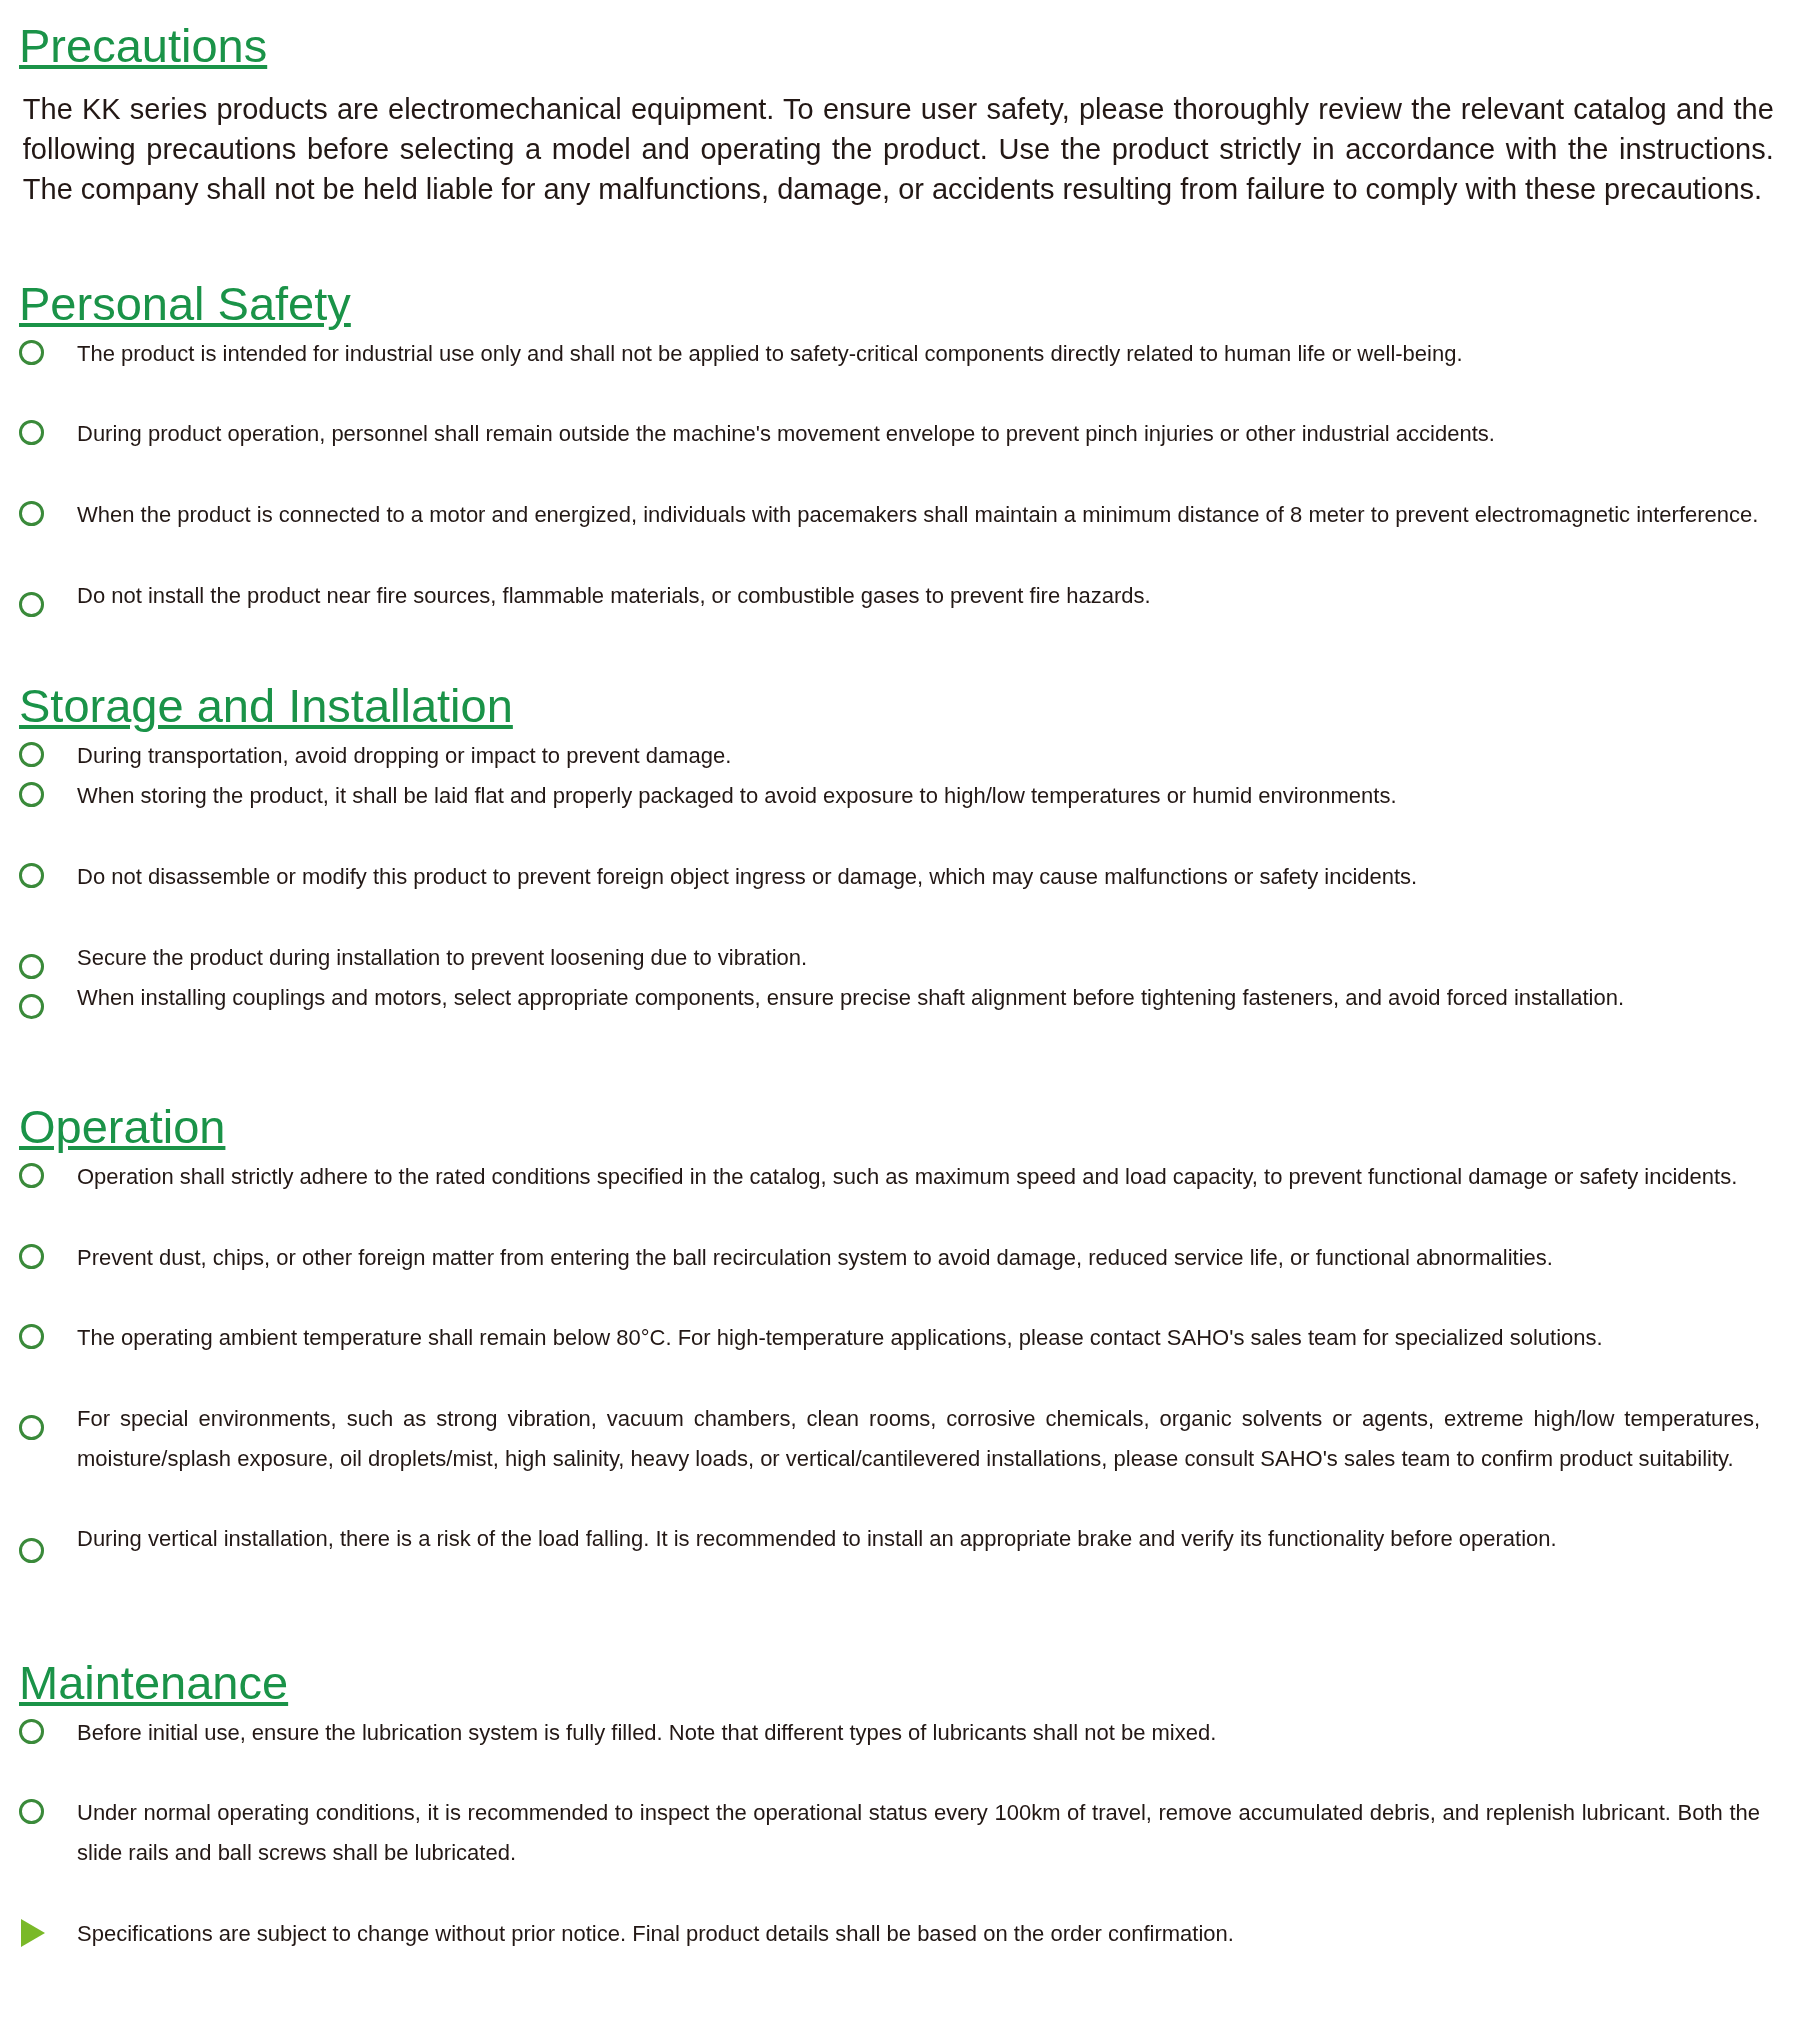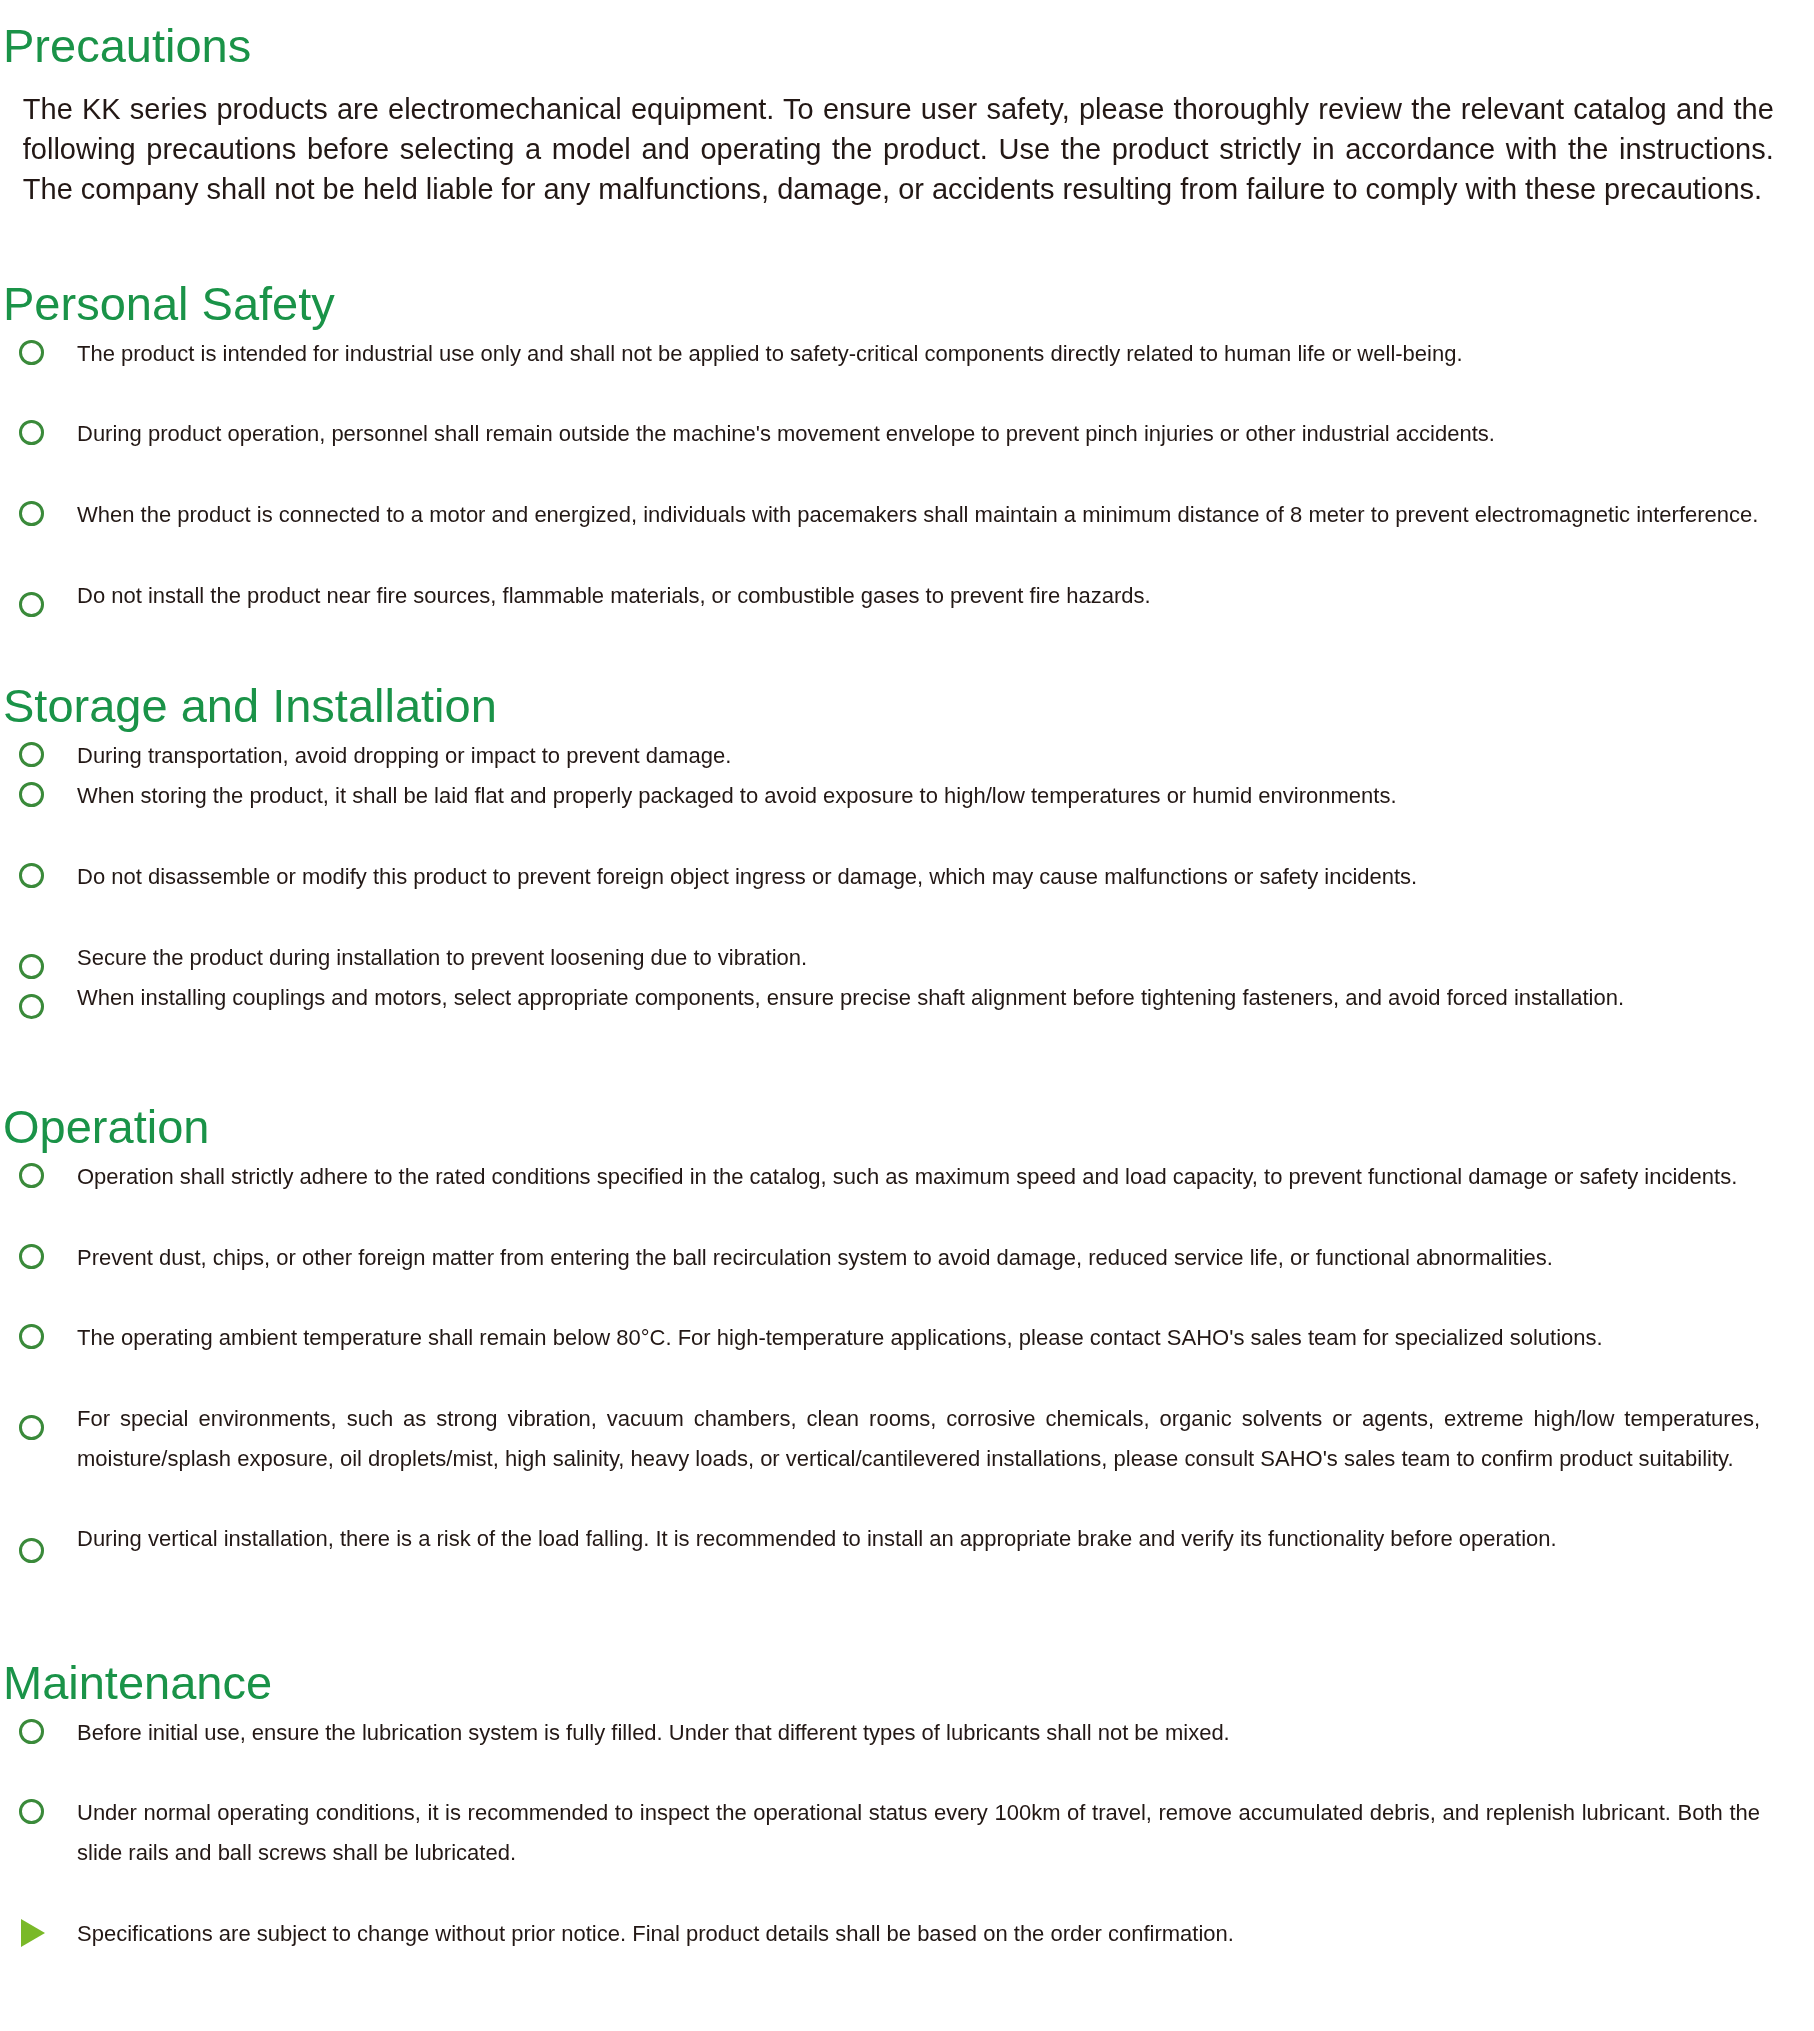--- a/index.html
+++ b/index.html
@@ -16,27 +16,28 @@
       color: #231815;
     }
     .page {
       position: absolute;
       left: 0;
       top: 0;
       width: 1814px;
     }
     .section-title {
       position: absolute;
-      left: 3px;
+      left: 19px;
       font-size: 47px;
       line-height: 53px;
       color: #1a9348;
       font-weight: normal;
       margin: 0;
       white-space: nowrap;
+      text-decoration: underline;
     }
     .intro {
       position: absolute;
       left: 8.8px;
       width: 1751px;
       font-size: 29px;
       line-height: 40px;
       text-align: justify;
       margin: 14px;
     }
@@ -149,21 +150,21 @@
     <div class="item" style="top:1519px;">
       <span class="bullet-circle" style="top:19.3px;"></span>
       <div class="text">During vertical installation, there is a risk of the load falling. It is recommended to install an appropriate brake and verify its functionality before operation.</div>
     </div>
   </div>
 
   <h2 class="section-title" style="top:1656px;">Maintenance</h2>
   <div>
     <div class="item" style="top:1713px;">
       <span class="bullet-circle" style="top:6.1px;"></span>
-      <div class="text">Before initial use, ensure the lubrication system is fully filled. Under that different types of lubricants shall not be mixed.</div>
+      <div class="text">Before initial use, ensure the lubrication system is fully filled. Note that different types of lubricants shall not be mixed.</div>
     </div>
     <div class="item" style="top:1793px;">
       <span class="bullet-circle" style="top:6.1px;"></span>
       <div class="text">Under normal operating conditions, it is recommended to inspect the operational status every 100km of travel, remove accumulated debris, and replenish lubricant. Both the slide rails and ball screws shall be lubricated.</div>
     </div>
   </div>
 
   <div class="item" style="top:1914px;">
     <span class="bullet-triangle" style="top:5.3px;"></span>
     <div class="text">Specifications are subject to change without prior notice. Final product details shall be based on the order confirmation.</div>

